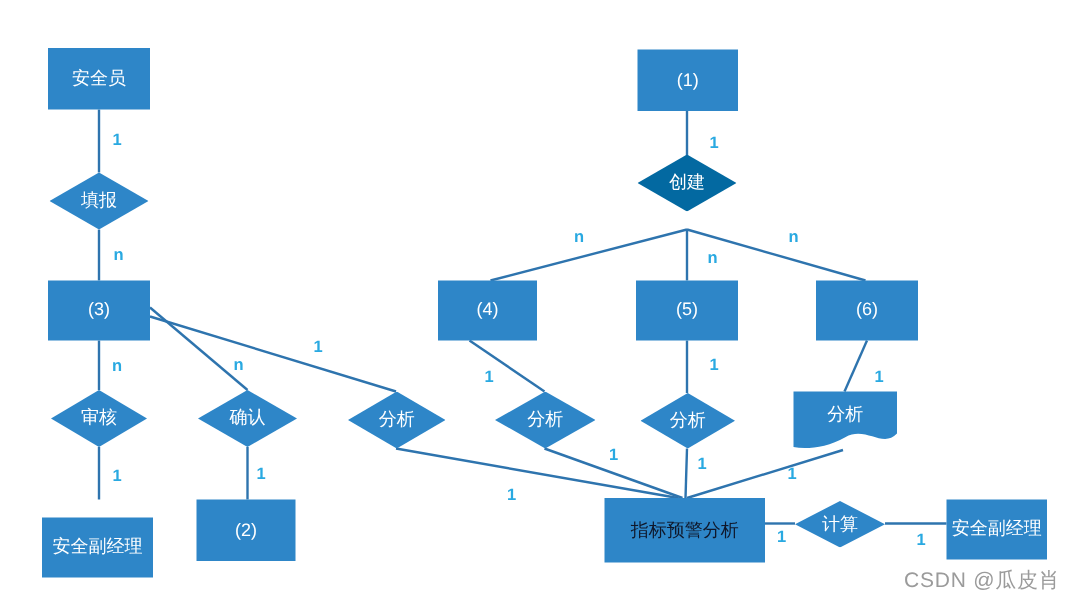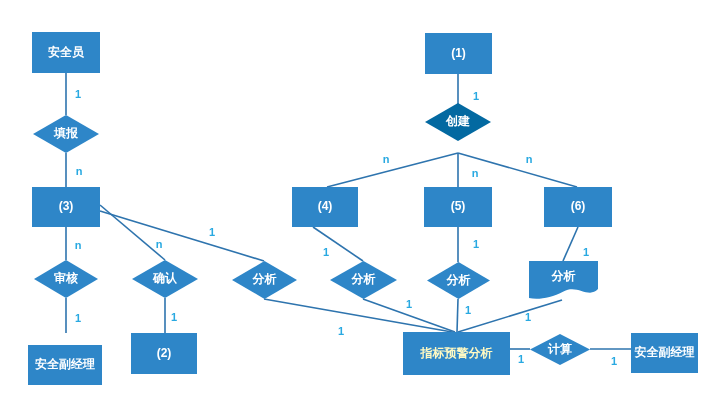--- a/index.html
+++ b/index.html
@@ -12,21 +12,21 @@
     background: #ffffff;
     overflow: hidden;
   }
   #edges-layer { position: absolute; left: 0; top: 0; }
   .node {
     position: absolute;
     display: flex;
     align-items: center;
     justify-content: center;
     color: #ffffff;
-    font-weight: bold;
+    font-weight: normal;
     font-size: 12px;
     text-align: right;
     line-height: 1.1;
     white-space: nowrap;
   }
   .node.rect { }
   .node.diamond { clip-path: polygon(50% 0, 100% 50%, 50% 100%, 0 50%); }
   .node.document { background: transparent !important; }
   .node.document svg { position: absolute; left: 0; top: 0; overflow: visible; }
   .node.document .shape-label { position: relative; margin-bottom: 7px; }
@@ -117,21 +117,21 @@
       </div>
       <div class="node diamond" style="left: 427px; top: 262px; width: 63px; height: 37px; color: rgb(255, 255, 255); background: rgb(46, 134, 200);">
         <span class="shape-label">分析</span>
       </div>
       <div class="node document" style="left: 529px; top: 261px; width: 69px; height: 39px; color: rgb(255, 255, 255);">
         <svg width="69" height="39" viewBox="0 0 69 39">
           <path d="M0,0 H69 V28.08 C 59.339999999999996,38.22 48.3,22.619999999999997 34.5,30.42 C 22.080000000000002,37.44 8.97,38.61 0,37.05 Z" fill="#2E86C8"></path>
         </svg>
         <span class="shape-label">分析</span>
       </div>
-      <div class="node rect" style="left: 403px; top: 332px; width: 107px; height: 43px; color: #fef9c3; background: rgb(46, 134, 200);">
+      <div class="node rect" style="left: 403px; top: 332px; width: 107px; height: 43px; color: #0f172a; background: rgb(46, 134, 200);">
         <span class="shape-label">指标预警分析</span>
       </div>
       <div class="node diamond" style="left: 530px; top: 334px; width: 60px; height: 31px; color: rgb(255, 255, 255); background: rgb(46, 134, 200);">
         <span class="shape-label">计算</span>
       </div>
       <div class="node rect" style="left: 631px; top: 333px; width: 67px; height: 40px; color: rgb(255, 255, 255); background: rgb(46, 134, 200);">
         <span class="shape-label">安全副经理</span>
       </div>
     </div>
   <div id="labels-layer">
@@ -149,13 +149,14 @@
       <div class="edge-label" style="left: 529px; top: 159px; color: rgb(41, 169, 225);">n</div>
       <div class="edge-label" style="left: 326px; top: 252px; color: rgb(41, 169, 225);">1</div>
       <div class="edge-label" style="left: 409px; top: 304px; color: rgb(41, 169, 225);">1</div>
       <div class="edge-label" style="left: 476px; top: 244px; color: rgb(41, 169, 225);">1</div>
       <div class="edge-label" style="left: 468px; top: 310px; color: rgb(41, 169, 225);">1</div>
       <div class="edge-label" style="left: 586px; top: 252px; color: rgb(41, 169, 225);">1</div>
       <div class="edge-label" style="left: 528px; top: 317px; color: rgb(41, 169, 225);">1</div>
       <div class="edge-label" style="left: 521px; top: 359px; color: rgb(41, 169, 225);">1</div>
       <div class="edge-label" style="left: 614px; top: 361px; color: rgb(41, 169, 225);">1</div>
     </div>
+  <div class="watermark" style="color: rgb(155, 155, 155);">CSDN @瓜皮肖</div>
 </div>
 
 </body></html>

